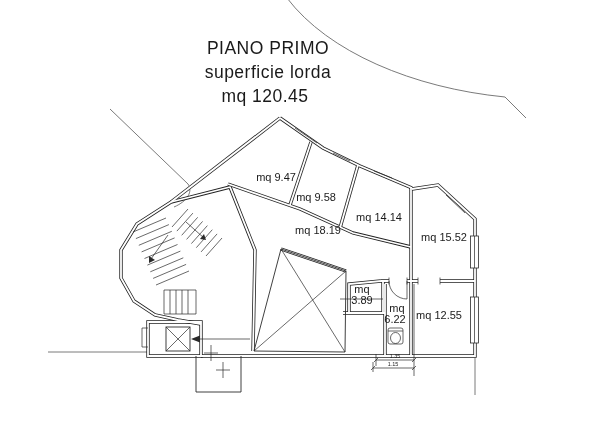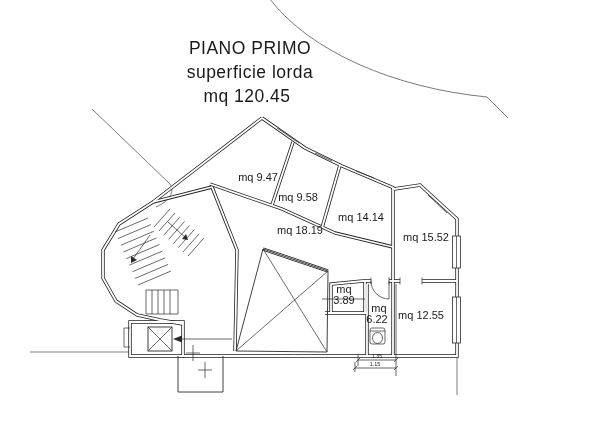--- a/index.html
+++ b/index.html
@@ -1,17 +1,17 @@
 <!DOCTYPE html>
 <html><head>
 <meta charset="utf-8">
 <style>
   html,body{margin:0;padding:0;background:#ffffff;}
   #stage{position:relative;width:508px;height:423px;background:#ffffff;overflow:hidden;
-         font-family:"Liberation Sans", sans-serif;}
+         font-family:"Liberation Sans", sans-serif;margin-left:18px;}
   svg{display:block;}
   .wo{fill:none;stroke:#222222;stroke-width:3.4;stroke-linecap:butt;stroke-linejoin:miter;}
   .wi{fill:none;stroke:#ffffff;stroke-width:1.8;stroke-linecap:butt;stroke-linejoin:miter;}
   .thin{fill:none;stroke:#2a2a2a;stroke-width:0.9;}
   .hair{fill:none;stroke:#2a2a2a;stroke-width:0.7;}
   .bound{fill:none;stroke:#6b6b6b;stroke-width:0.9;}
   .winrect{fill:#ffffff;stroke:#2a2a2a;stroke-width:0.8;}
   .solid{fill:#2a2a2a;stroke:none;}
   text{fill:#1a1a1a;}
   .title-line{font-size:17.5px;letter-spacing:0.5px;}

